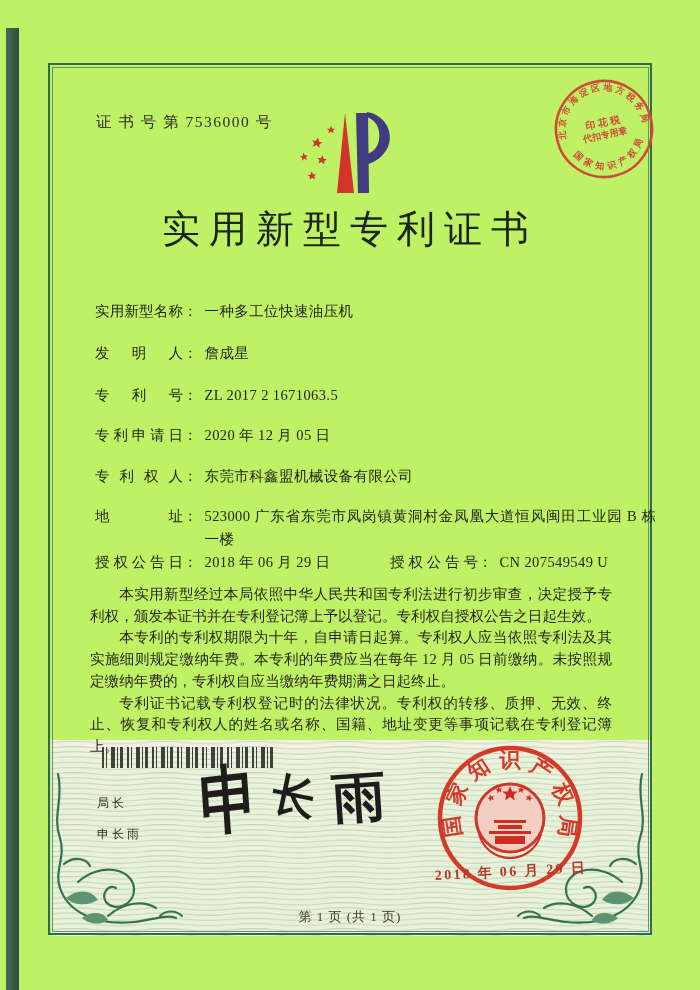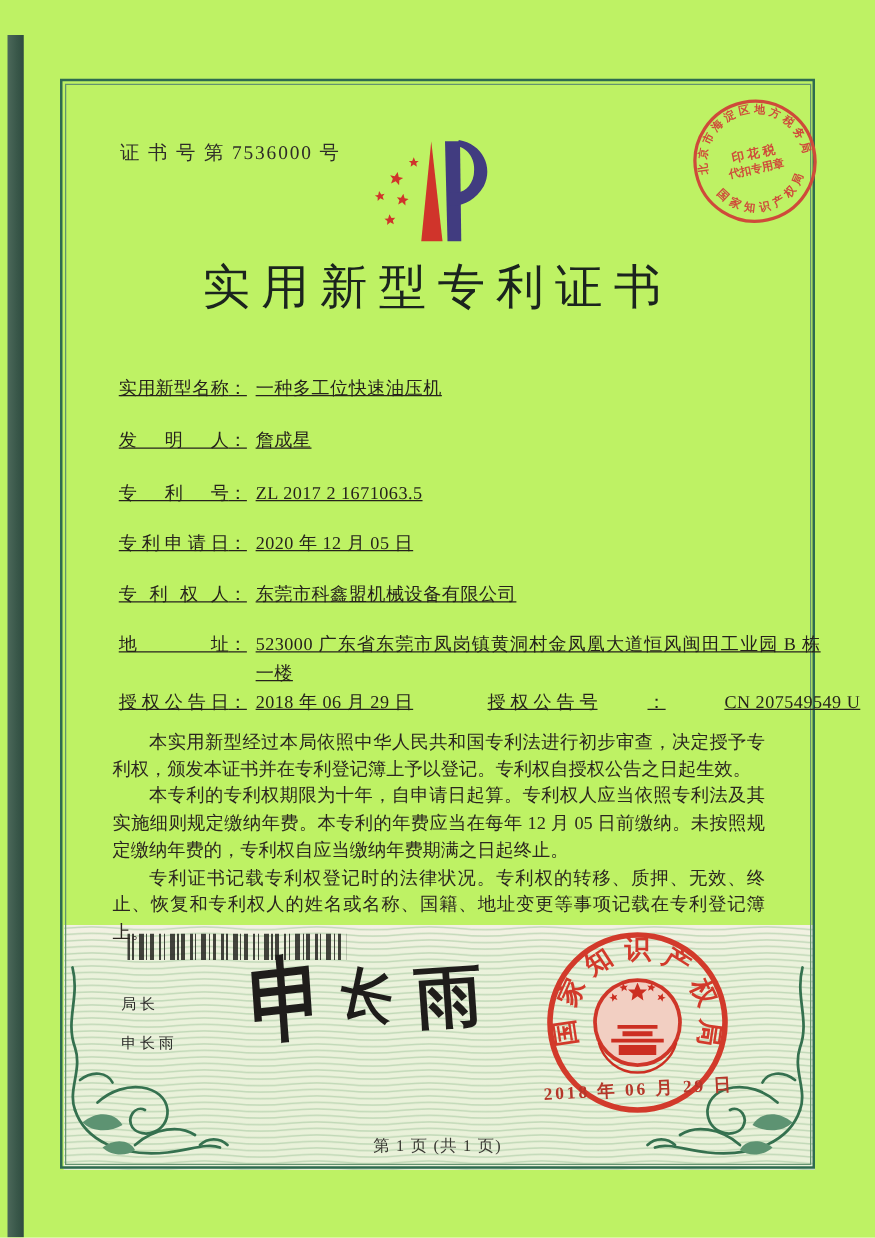--- a/index.html
+++ b/index.html
@@ -14,26 +14,26 @@
   
   .frame{position:absolute;left:48px;top:63px;width:604px;height:872px;
          border:2.5px solid #2e6b50;box-sizing:border-box;}
   .frame-inner{position:absolute;inset:1.5px;border:1px solid #63936f;}
   .cert-no{position:absolute;left:96px;top:112px;font-size:15.5px;letter-spacing:1.5px;color:#2e2c28;}
   .title{position:absolute;left:48px;top:204px;width:604px;margin:0;text-align:center;
          font-size:38px;font-weight:400;letter-spacing:9px;color:#1b241e;}
   .logo{position:absolute;left:283px;top:96px;}
   .stamp-tax{position:absolute;left:550px;top:74px;transform:rotate(-12deg);}
   
-  .frow{position:absolute;left:95px;display:flex;font-size:14.5px;color:#26231c;line-height:23px;text-decoration:underline;}
+  .frow{position:absolute;left:95px;display:flex;font-size:14.5px;color:#26231c;line-height:23px;}
   .flabel{flex:none;width:88px;text-align:justify;text-align-last:justify;}
   .fcolon{flex:none;margin-right:7px;}
   .fval{letter-spacing:.4px;}
   .addr .fval{width:452px;text-align:justify;}
-  .frow2{left:390px;gap:40px;}
+  .frow2{left:390px;}
   
   .body-text{position:absolute;left:90px;top:584px;width:522px;font-size:14.6px;
              line-height:21.7px;color:#2b2620;text-align:justify;}
   .body-text p{margin:0;text-indent:2em;}
   
   .barcode{position:absolute;left:102px;top:747px;width:175px;height:21px;opacity:.85;
     background:repeating-linear-gradient(90deg,
       #23231f 0 2px,transparent 2px 4px,
       #23231f 4px 5px,transparent 5px 9px,
       #23231f 9px 13px,transparent 13px 15px,

